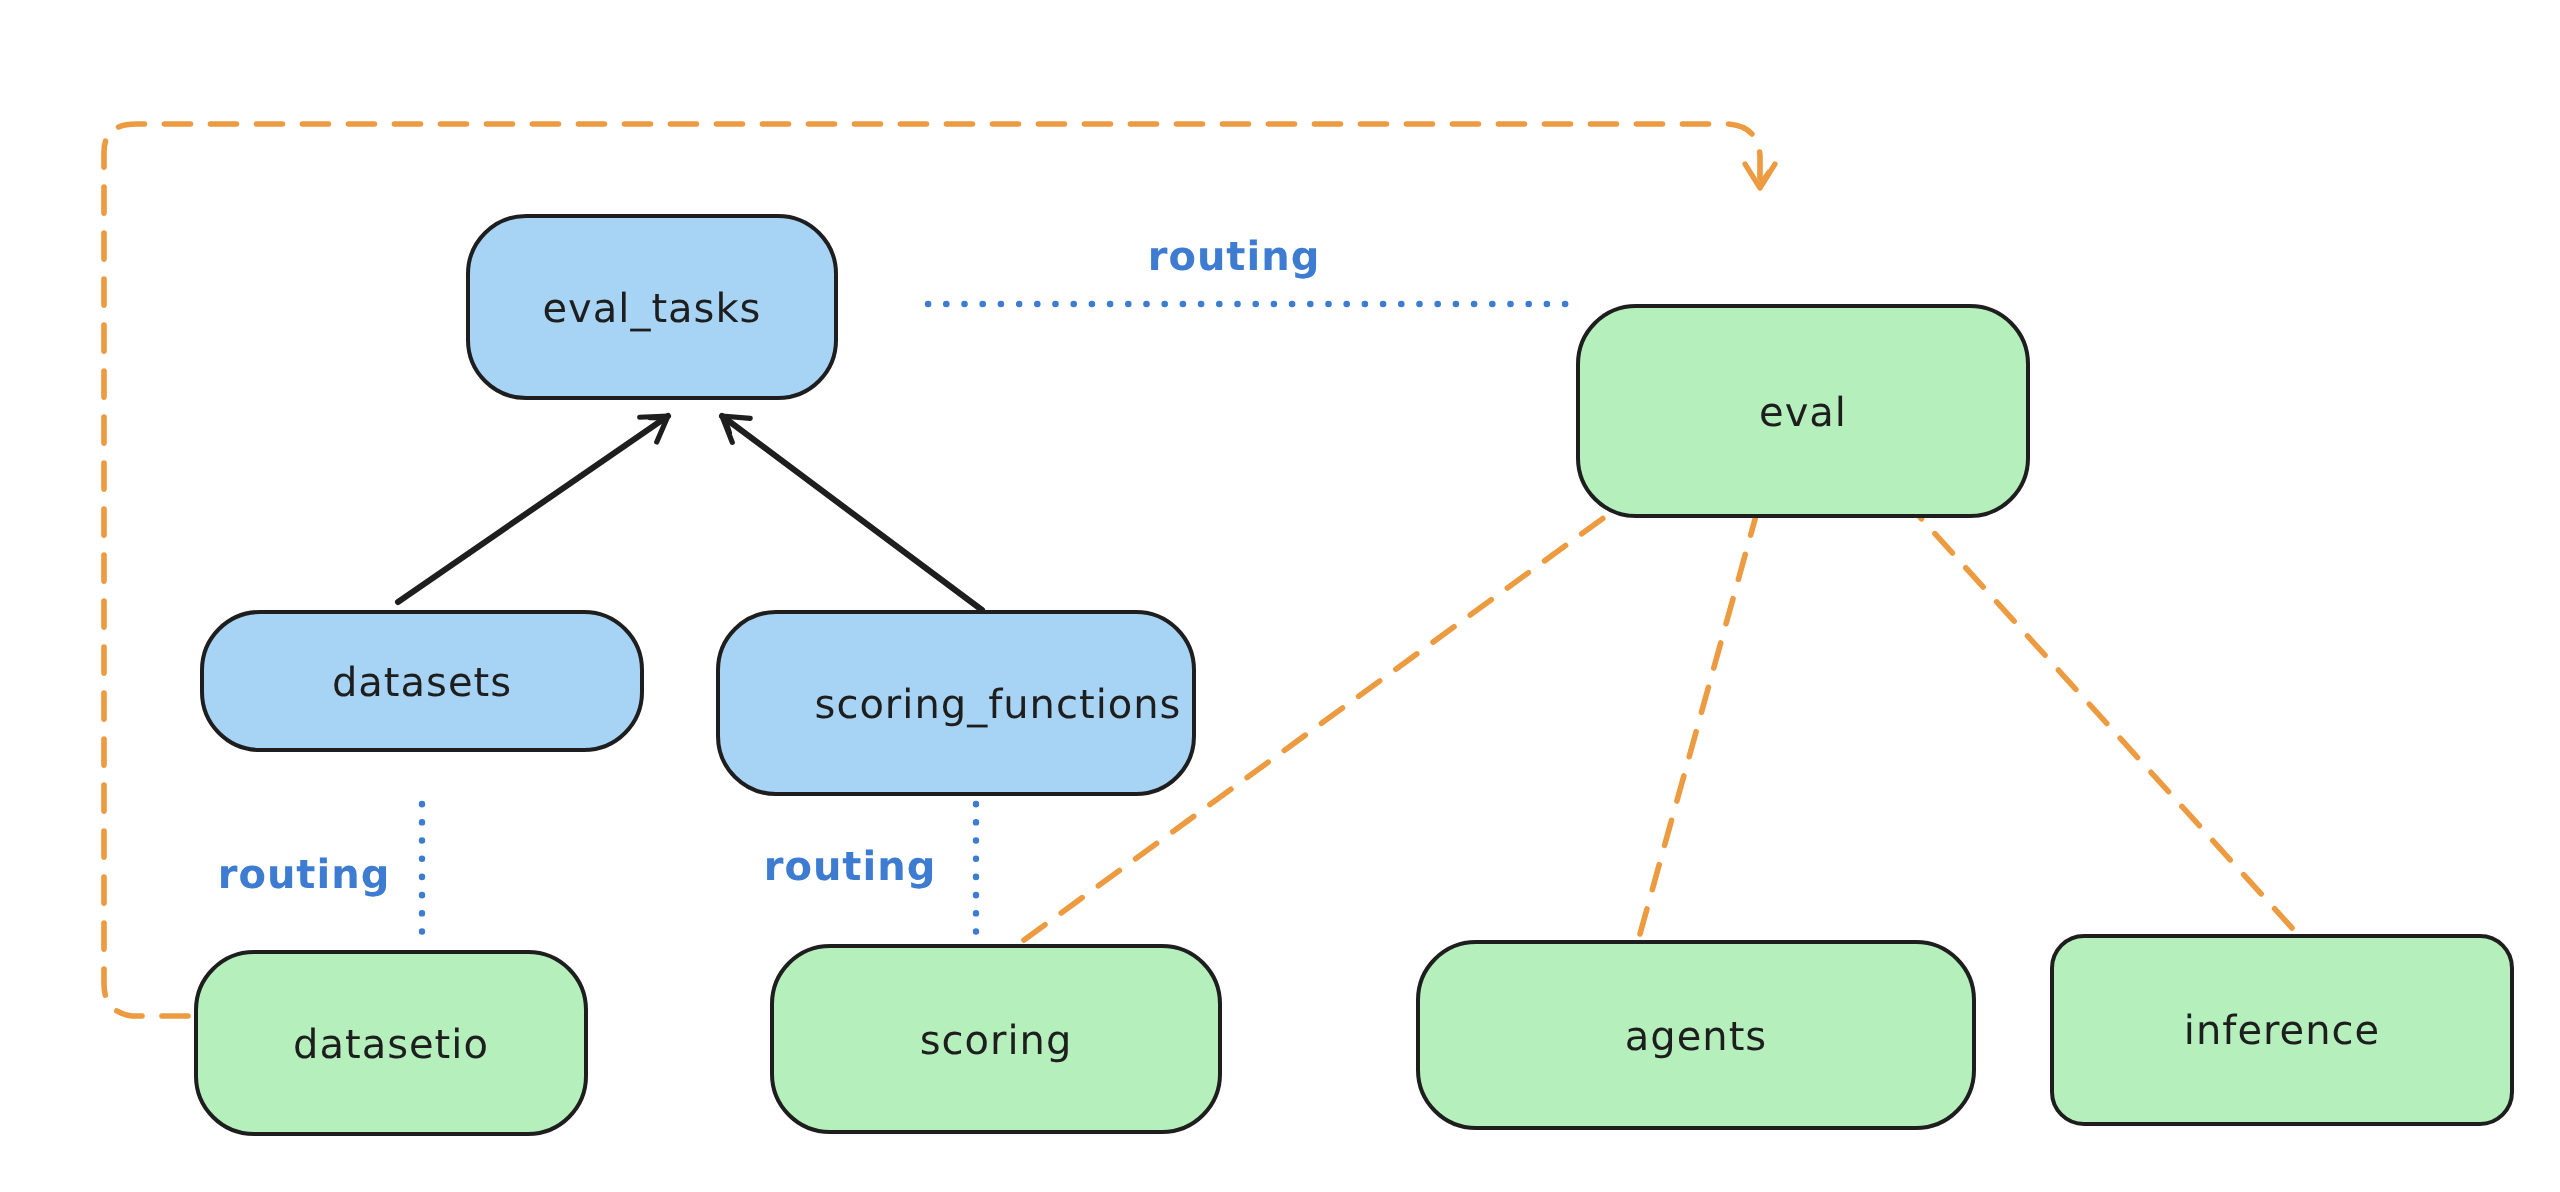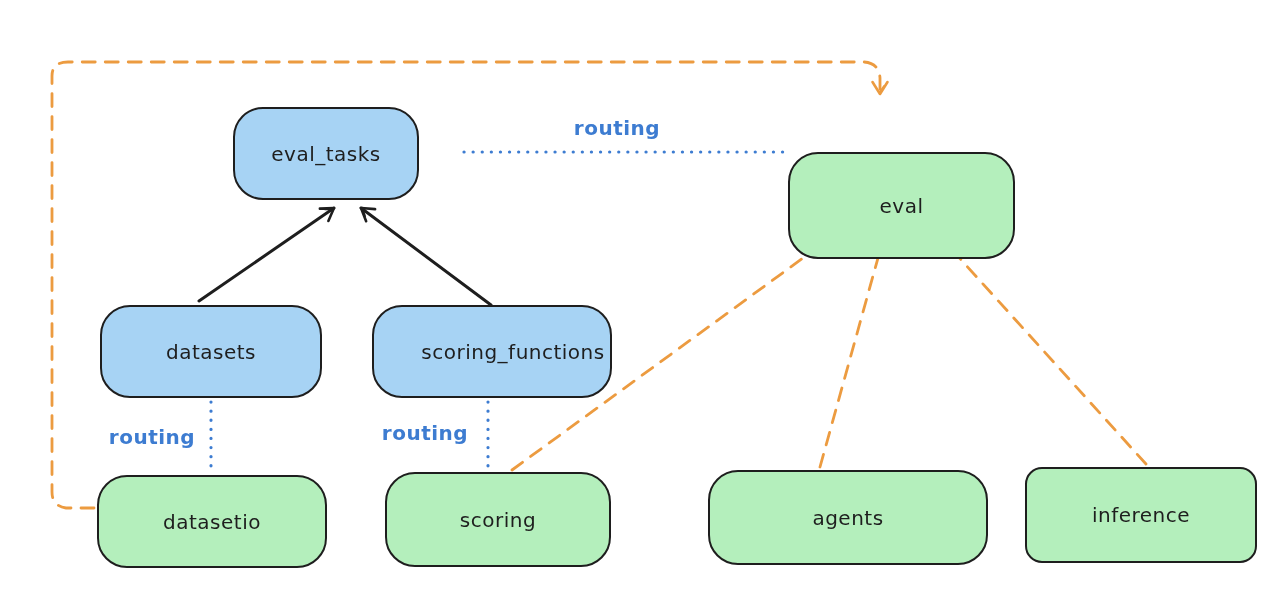--- a/index.html
+++ b/index.html
@@ -11,23 +11,23 @@
   .node{
     position:absolute;display:flex;align-items:center;justify-content:center;
     border:2.5px solid #1e1e1e;border-radius:30px;
     font-size:20px;color:#1e1e1e;letter-spacing:0.5px;
     box-sizing:border-box;
   }
   .node.blue{background:#a7d3f4;}
   .node.green{background:#b4efbc;}
   #n-eval_tasks{left:233px;top:107px;width:186px;height:93px;}
   #n-eval{left:788px;top:104px;width:227px;height:107px;margin-top:48px;}
-  #n-datasets{left:100px;top:305px;width:222px;height:93px;}
-  #n-scoring_functions{left:372px;top:305px;width:240px;height:93px;padding-left:42px;}
-  #n-datasetio{left:97px;top:475px;width:230px;height:93px;}
+  #n-datasets{left:100px;top:305px;width:222px;height:71px;}
+  #n-scoring_functions{left:358px;top:305px;width:240px;height:93px;padding-left:42px;}
+  #n-datasetio{left:97px;top:475px;width:197px;height:93px;}
   #n-scoring{left:385px;top:472px;width:226px;height:95px;}
   #n-agents{left:708px;top:470px;width:280px;height:95px;}
   #n-inference{left:1025px;top:467px;width:232px;height:96px;border-radius:17px;}
   .edge-label{
     position:absolute;transform:translate(-50%,-50%);
     color:#3d7cd1;font-size:20px;font-weight:600;letter-spacing:0.5px;
     white-space:nowrap;
   }
   #el-routing-h{left:617px;top:128px;}
   #el-routing-v1{left:152px;top:437px;}

